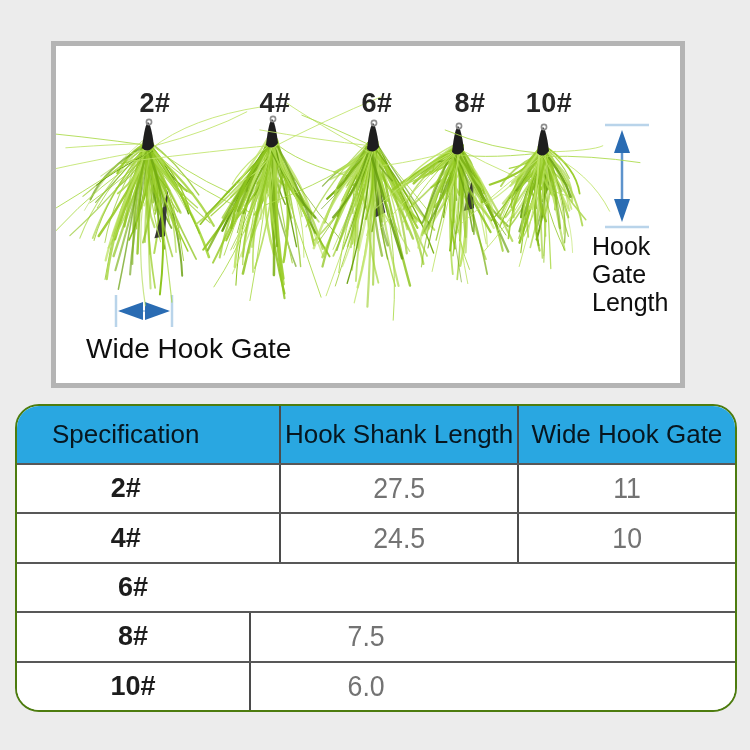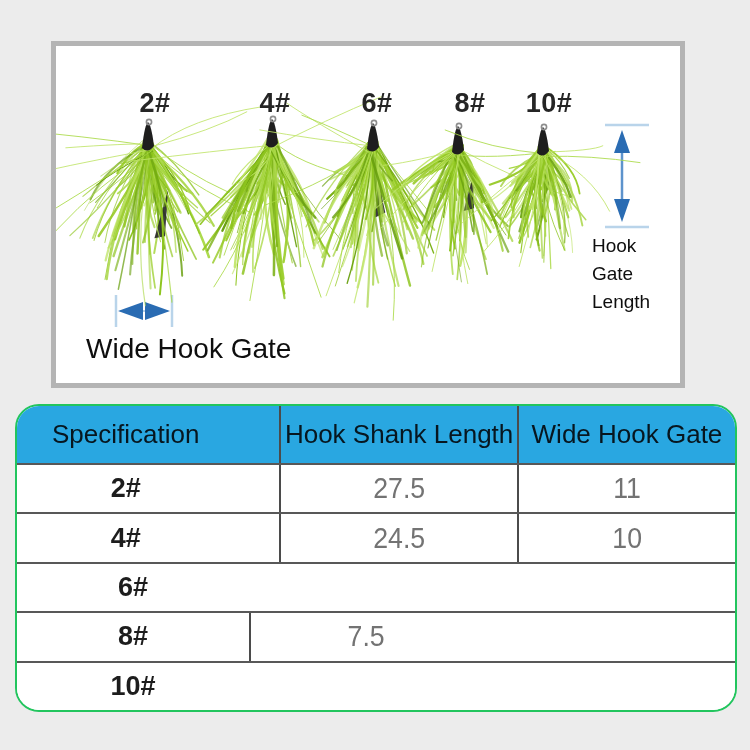--- a/index.html
+++ b/index.html
@@ -16,26 +16,26 @@
   .photo-inner{position:absolute;left:0;top:0;width:614px;height:327px;}
   .size-label{
     position:absolute;top:42px;transform:translateX(-50%);
     font-size:27px;font-weight:bold;color:#252525;letter-spacing:0.5px;
     white-space:nowrap;
   }
   .lure-svg{position:absolute;left:0;top:0;width:614px;height:327px;display:block;}
   .annot{
     position:absolute;color:#0e0e0e;white-space:nowrap;
   }
-  .annot-shank{left:536px;top:186px;font-size:19px;line-height:28px;}
+  .annot-shank{left:536px;top:186px;font-size:25px;line-height:28px;}
   .annot-gate{left:30px;top:287px;font-size:28px;}
   
   .spec-table{
     position:absolute;left:15px;top:404px;width:722px;height:308px;
-    background:#ffffff;border:2px solid #22c55e;border-radius:24px;
+    background:#ffffff;border:2px solid #4d7c0f;border-radius:24px;
     overflow:hidden;display:flex;flex-direction:column;box-sizing:border-box;
   }
   .thead{height:57px;flex:0 0 57px;background:var(--header-bg,#29a7e1);display:flex;}
   .trow{flex:1;display:flex;border-top:2px solid #585858;background:#fff;}
   .th,.td{display:flex;align-items:center;justify-content:center;box-sizing:border-box;}
   .c1{width:32.3%;}
   .c2{width:35.3%;border-left:2px solid #4b4b4b;margin-left:45px;}
   .c3{width:32.4%;border-left:2px solid #4b4b4b;}
   .th{font-size:26px;color:#07161f;}
   .td-spec{font-size:27px;font-weight:bold;color:#1d1d1d;}
@@ -622,14 +622,17 @@
     <div class="td td-spec c1">6#</div>
   </div>
   <div class="trow">
     <div class="td td-spec c1">8#</div>
     <div class="td td-val  c3">
         <span>7.5</span>
       </div>
   </div>
   <div class="trow">
     <div class="td td-spec c1">10#</div>
+    <div class="td td-val  c3">
+        <span>6.0</span>
+      </div>
   </div>
 </div>
 
 </body></html>

